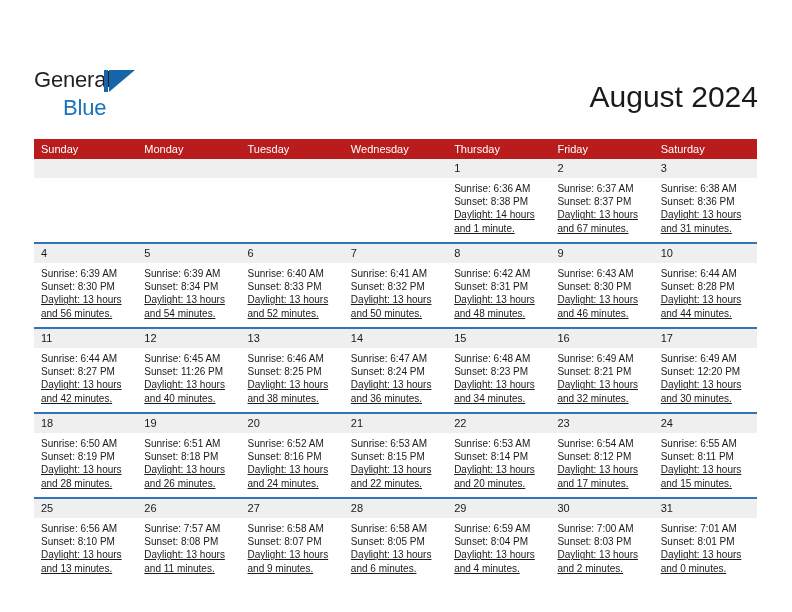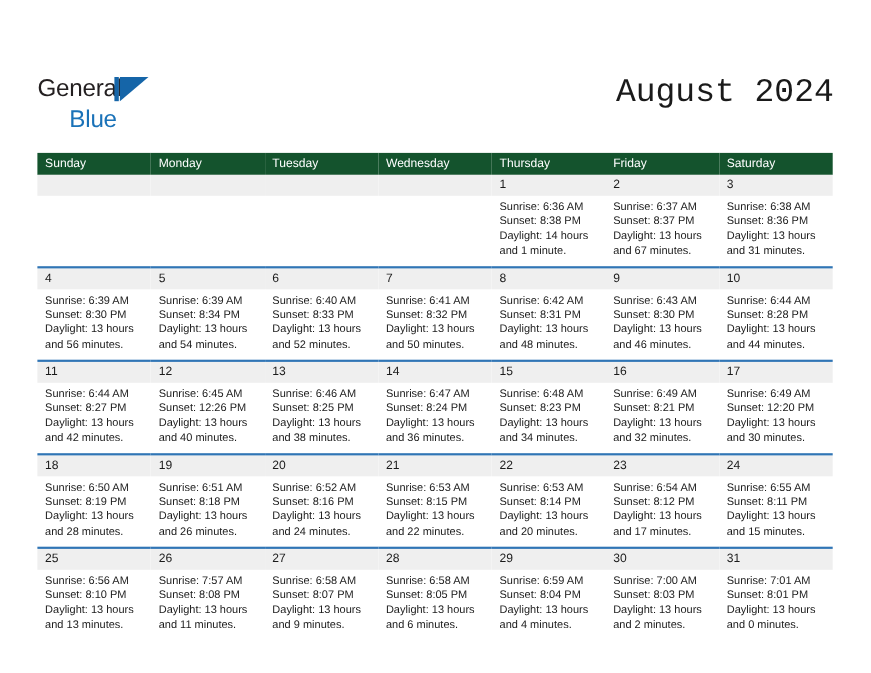--- a/index.html
+++ b/index.html
@@ -76,23 +76,22 @@
     top: 0;
     width: 0;
     height: 0;
     border-left: 26px solid #1565a8;
     border-bottom: 22px solid transparent;
   }
 
   .title-block {
     position: absolute;
     right: 0;
-    top: 4px;
+    top: 16px;
     text-align: left;
-    font-family: Liberation Mono, monospace;
   }
   .cal-title {
     font-size: 30px;
     line-height: 36px;
     font-weight: normal;
     color: #1a1a1a;
     white-space: nowrap;
   }
   .cal-subtitle {
     margin-top: 5px;
@@ -105,21 +104,21 @@
   
   .calendar {
     position: absolute;
     left: 34px;
     top: 104px;
     width: 723px;
     border-collapse: collapse;
     table-layout: fixed;
   }
   .calendar th {
-    background: #14532d;
+    background: #b91c1c;
     color: #ffffff;
     font-size: 11px;
     font-weight: normal;
     text-align: left;
     padding: 4px 0 4px 7px;
     height: 12px;
     border: none;
   }
   .calendar td {
     vertical-align: top;
@@ -147,20 +146,21 @@
     padding: 4px 8px 0 7px;
     font-size: 10px;
     line-height: 13.2px;
     color: #1a1a1a;
   }
   .cell-body div {
     white-space: nowrap;
   }
   .cell-body .daylight {
     white-space: normal;
+    text-decoration: underline;
   }
 </style>
 </head>
 <body>
 
 <div class="page">
 
   <div class="header">
 
     <div class="brand">
@@ -302,21 +302,21 @@
             <div class="cell-body">
               <div>Sunrise: 6:44 AM</div>
               <div>Sunset: 8:27 PM</div>
               <div class="daylight">Daylight: 13 hours and 42 minutes.</div>
             </div>
           </td>
           <td>
             <div class="daynum">12</div>
             <div class="cell-body">
               <div>Sunrise: 6:45 AM</div>
-              <div>Sunset: 12:26 PM</div>
+              <div>Sunset: 11:26 PM</div>
               <div class="daylight">Daylight: 13 hours and 40 minutes.</div>
             </div>
           </td>
           <td>
             <div class="daynum">13</div>
             <div class="cell-body">
               <div>Sunrise: 6:46 AM</div>
               <div>Sunset: 8:25 PM</div>
               <div class="daylight">Daylight: 13 hours and 38 minutes.</div>
             </div>

